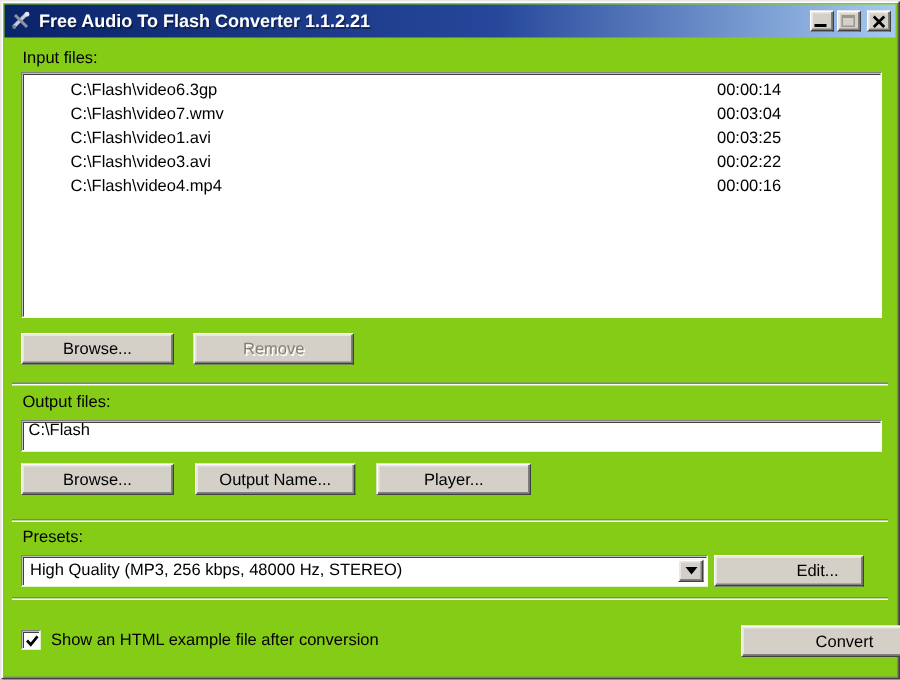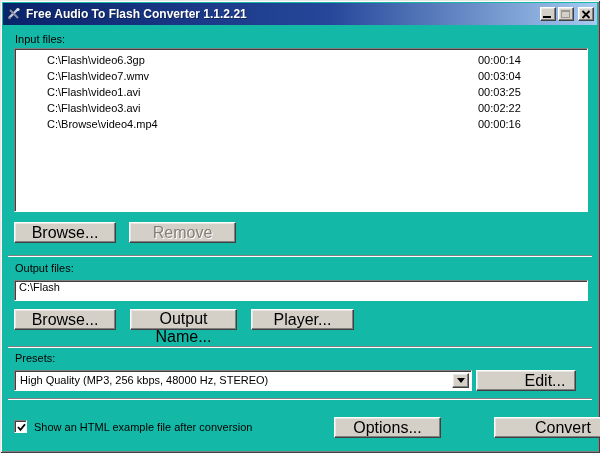--- a/index.html
+++ b/index.html
@@ -4,21 +4,21 @@
 <style>
   * { box-sizing: border-box; }
   html,body { margin:0; padding:0; }
   body {
     width:600px; height:453px; overflow:hidden;
     font-family:"Liberation Sans", sans-serif;
     font-size:11px; color:#000;
   }
   .win {
     position:relative; width:600px; height:453px;
-    background:#14b8a6;
+    background:#84cc16;
     box-shadow: inset 1px 1px 0 #e9e7e3, inset -1px -1px 0 #404040,
                 inset 2px 2px 0 #ffffff, inset -2px -2px 0 #808080;
   }
   
   .titlebar {
     position:absolute; left:3px; top:3px; right:3px; height:22px;
     background:linear-gradient(to right,#0a246a 0%, #26479a 55%, #a6caf0 100%);
     display:flex; align-items:center; padding:0 3px;
   }
   .app-icon { width:16px; height:16px; margin-right:4px; flex:0 0 auto; }
@@ -41,21 +41,21 @@
     position:absolute; left:2px; top:2px; width:9px; height:8px;
     border:1px solid #9b978f; border-top-width:2px; background:transparent;
   }
   .win-btn svg { display:block; margin:0 auto; }
   
   .lbl { position:absolute; white-space:nowrap; }
   .btn {
     position:absolute; background:#d4d0c8;
     border:1px solid; border-color:#ffffff #404040 #404040 #ffffff;
     box-shadow: inset -1px -1px 0 #808080, inset 1px 1px 0 #e9e7e3;
-    font-family:"Liberation Sans", sans-serif; font-size:16px; color:#000;
+    font-family:"Liberation Sans", sans-serif; font-size:11px; color:#000;
     padding:0; text-align:center; cursor:default;
   }
   .btn.disabled { color:#848076; text-shadow:1px 1px 0 #ffffff; }
   .sunken {
     background:#ffffff;
     border:1px solid; border-color:#808080 #ffffff #ffffff #808080;
     box-shadow: inset 1px 1px 0 #404040;
     padding-left: 25px;
   }
   .divider {
@@ -148,21 +148,21 @@
     </div>
     <div class="file-row">
       <span class="file-name">C:\Flash\video1.avi</span>
       <span class="file-dur">00:03:25</span>
     </div>
     <div class="file-row">
       <span class="file-name">C:\Flash\video3.avi</span>
       <span class="file-dur">00:02:22</span>
     </div>
     <div class="file-row">
-      <span class="file-name">C:\Browse\video4.mp4</span>
+      <span class="file-name">C:\Flash\video4.mp4</span>
       <span class="file-dur">00:00:16</span>
     </div>
   </div>
 
   <button class="btn" style="left:14px; top:222px; width:102px; height:21px;">Browse...</button>
   <button class="btn disabled" style="left:129px; top:222px; width:107px; height:21px;">Remove</button>
 
   <div class="divider" style="top:255px;"></div>
 
   <span class="lbl" style="left:15px; top:262px;">Output files:</span>
@@ -185,16 +185,15 @@
 
   <div class="divider" style="top:398px;"></div>
 
   <span class="checkbox">
     <svg width="11" height="11" viewBox="0 0 11 11">
       <path d="M2 5 L4.5 7.8 L9 2.2" stroke="#000" stroke-width="1.8" fill="none"></path>
     </svg>
   </span>
   <span class="cb-label">Show an HTML example file after conversion</span>
 
-  <button class="btn" style="left:334px; top:417px; width:107px; height:21px;">Options...</button>
   <button class="btn" style="left:450px; top:417px; width:138px; height:21px;margin-left:44px;">Convert</button>
 
 </div>
 
 </body></html>

